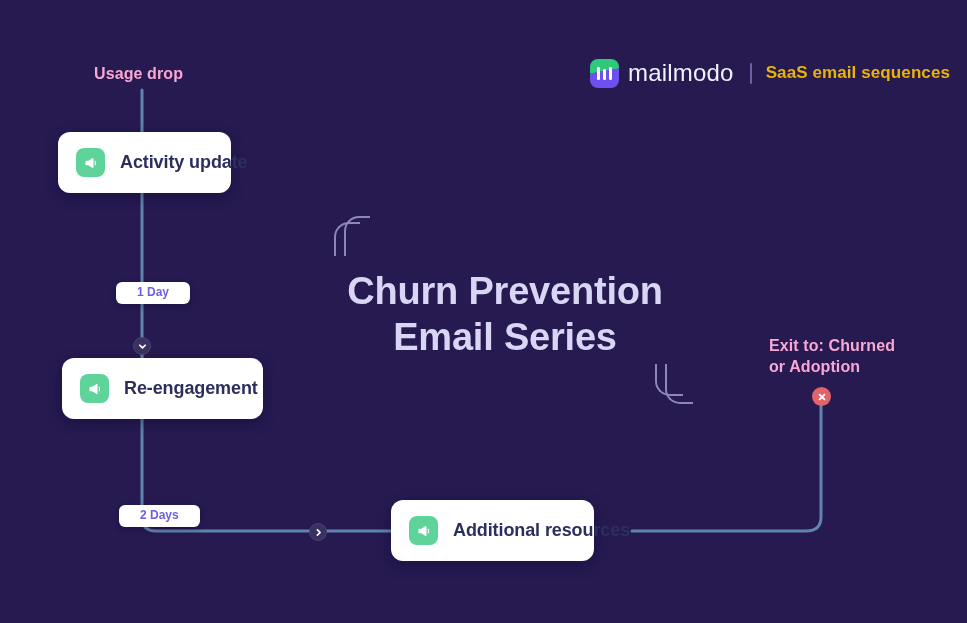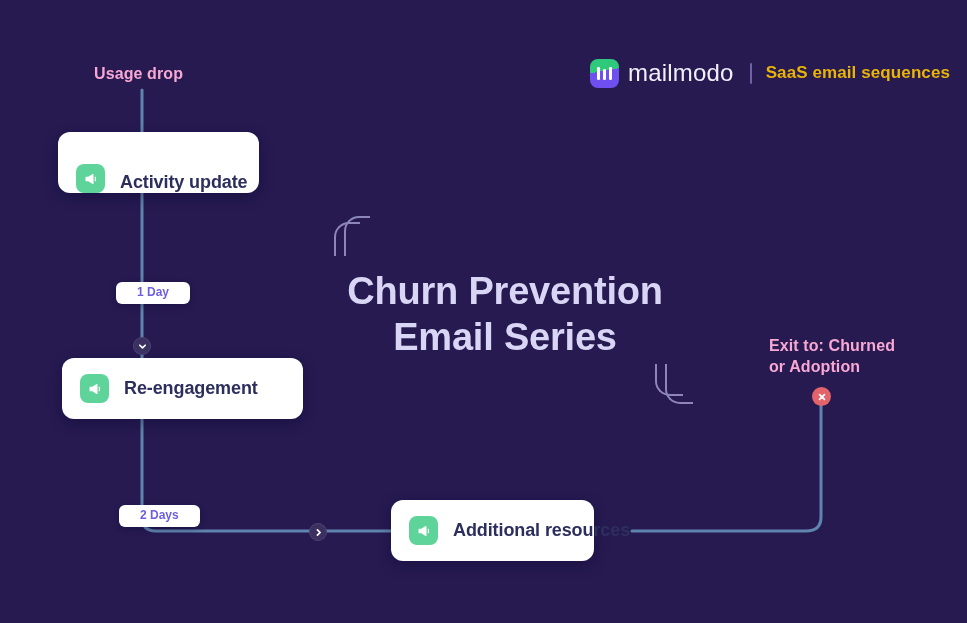--- a/index.html
+++ b/index.html
@@ -161,22 +161,22 @@
     width: 29px;
     height: 29px;
     border-radius: 8px;
     background: #5fd49a;
     flex: none;
     display: flex;
     align-items: center;
     justify-content: center;
   }
 
-  #card-activity-update    { left: 58px;  top: 132px; width: 201px; align-items: flex-end; }
-  #card-re-engagement      { left: 62px;  top: 358px; width: 241px; }
+  #card-activity-update    { left: 58px;  top: 132px; width: 173px; }
+  #card-re-engagement      { left: 62px;  top: 358px; width: 201px; }
   #card-additional-resources { left: 391px; top: 500px; width: 203px; }
 
   
   .badge {
     position: absolute;
     background: #ffffff;
     border-radius: 6px;
     color: #6d5fe0;
     font-size: 12px;
     font-weight: 700;

